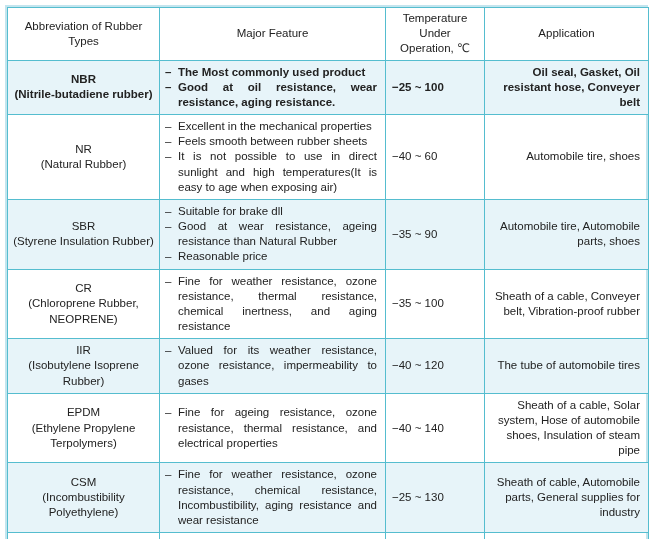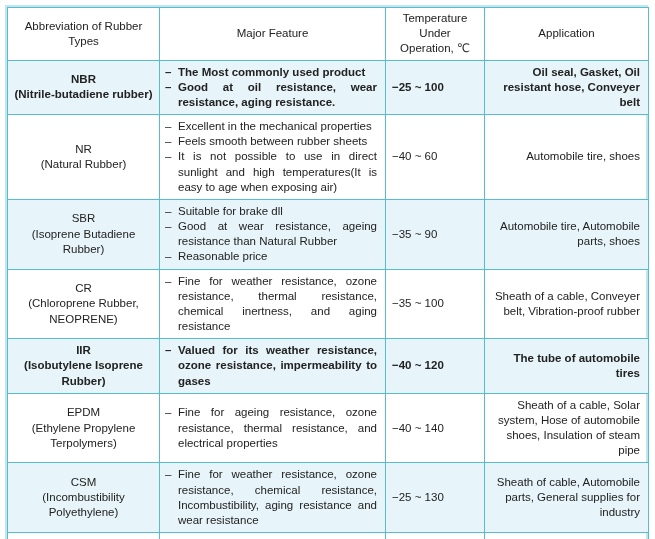--- a/index.html
+++ b/index.html
@@ -34,21 +34,21 @@
   thead th {
     font-weight: normal;
     text-align: center;
     background: #ffffff;
   }
   thead tr { height: 36px; }
   tbody tr:nth-child(1) { height: 51px; font-weight: bold; }
   tbody tr:nth-child(2) { height: 72px; }
   tbody tr:nth-child(3) { height: 57px; }
   tbody tr:nth-child(4) { height: 45px; border-radius: 8px; }
-  tbody tr:nth-child(5) { height: 47px; font-weight: bold; }
+  tbody tr:nth-child(5) { height: 47px; }
   tbody tr:nth-child(6) { height: 46px; }
   tbody tr:nth-child(7) { height: 46px; padding-left: 20px; }
   tbody tr:nth-child(8) { height: 64px; }
   tbody tr:nth-child(9) { height: 45px; }
   tbody tr:nth-child(odd) td { background: #e7f4f9; }
   .cell-abbr { text-align: center; padding: 3px 4px; }
   .cell-feat { padding: 4px 8px 4px 5px; }
   .feat { display: flex; align-items: flex-start; }
   .feat .dash { flex: 0 0 13px; width: 13px; }
   .feat .ftxt { flex: 1; text-align: justify; }
@@ -114,21 +114,21 @@
             <span class="ftxt">It is not possible to use in direct sunlight and high temperatures(It is easy to age when exposing air)</span>
           </div>
         </td>
         <td class="cell-temp">−40 ~ 60</td>
         <td class="cell-app">Automobile tire, shoes</td>
       </tr>
 
       <tr>
         <td class="cell-abbr">
           <div>SBR</div>
-          <div>(Isoprene Butadiene Rubber)</div>
+          <div>(Styrene Insulation Rubber)</div>
         </td>
         <td class="cell-feat">
           <div class="feat">
             <span class="dash">–</span>
             <span class="ftxt">Suitable for brake dll</span>
           </div>
           <div class="feat">
             <span class="dash">–</span>
             <span class="ftxt">Good at wear resistance, ageing resistance than Natural Rubber</span>
           </div>

